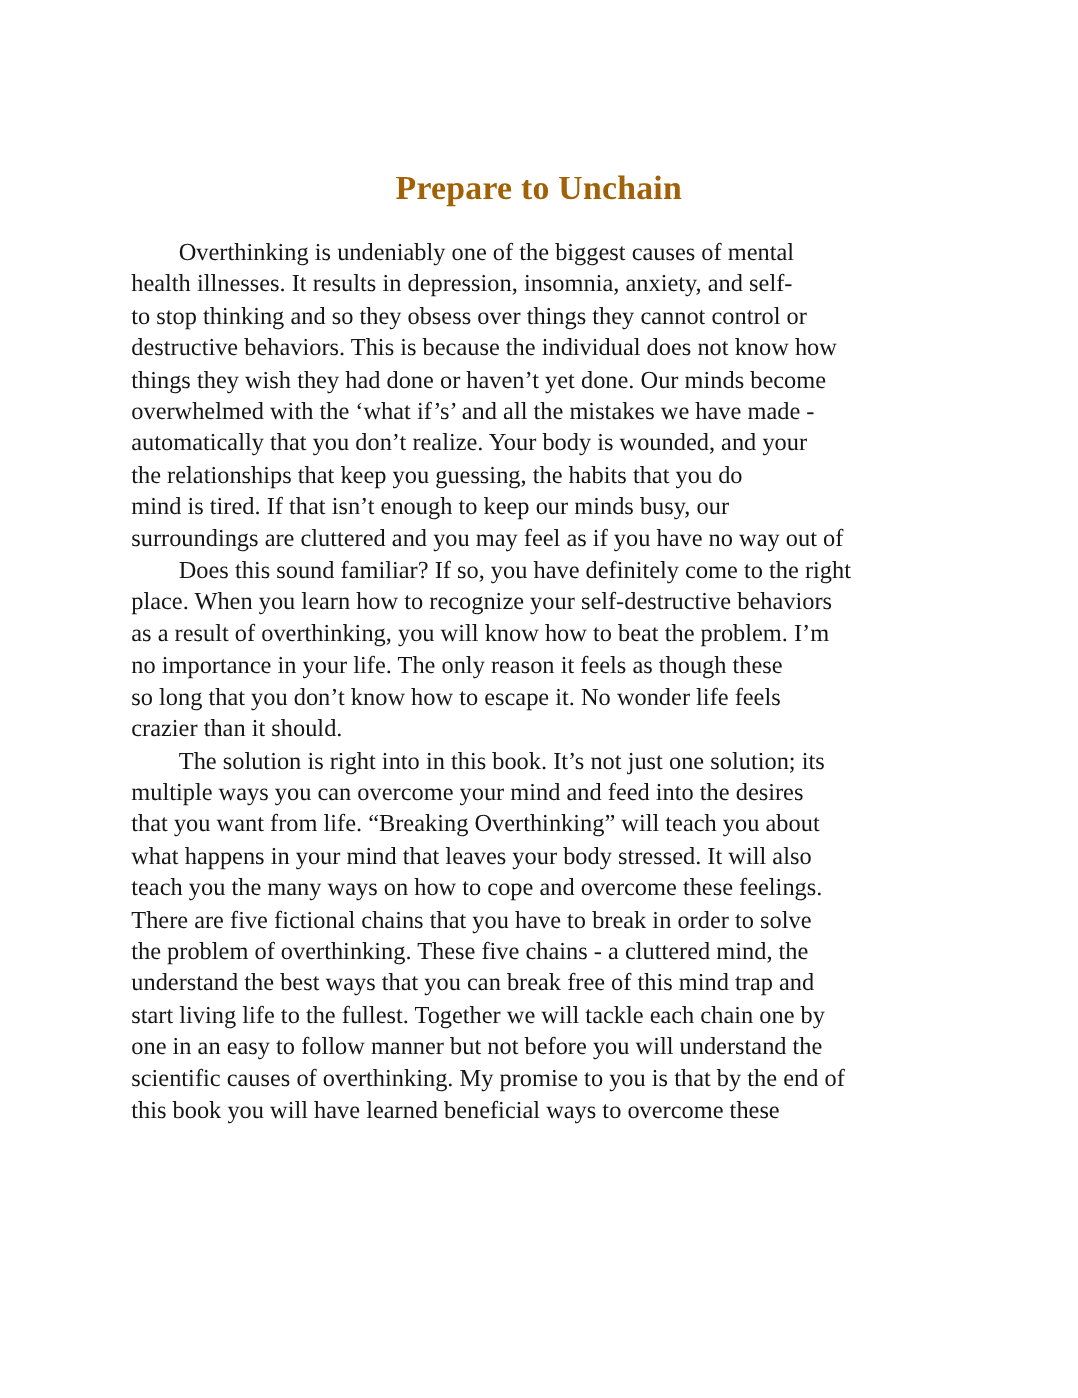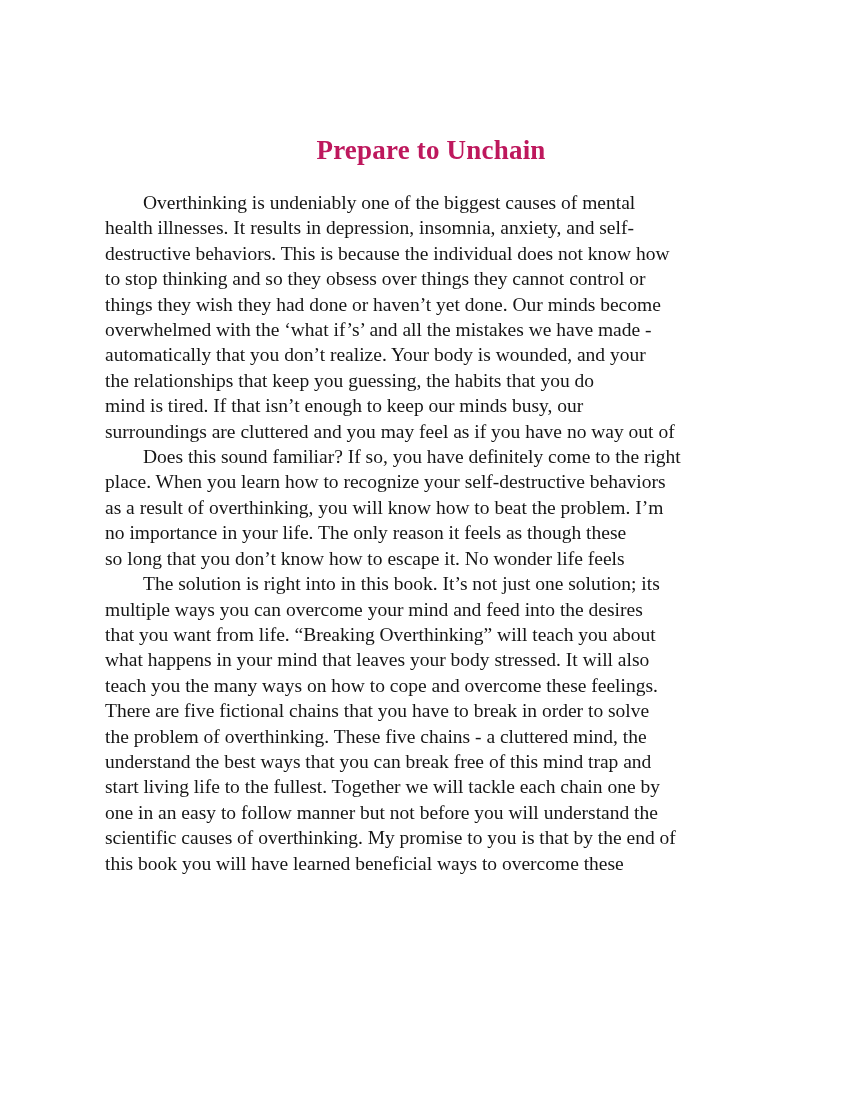--- a/index.html
+++ b/index.html
@@ -17,21 +17,21 @@
     color: #161616;
     box-sizing: border-box;
     padding-top: 135px;
   }
   .doc-title {
     margin: 0 0 24px 0;
     text-align: center;
     font-size: 27px;
     line-height: 31px;
     font-weight: 700;
-    color: #be185d;
+    color: #a16207;
     letter-spacing: 0.2px;
   }
   .content {
     padding-left: 105px;
     padding-right: 98px;
     font-size: 19.5px;
     line-height: 25.4px;
   }
   .paragraph {
     margin: 0;
@@ -45,35 +45,36 @@
 </style>
 </head>
 <body>
 
 <div class="page">
   <h1 class="doc-title">Prepare to Unchain</h1>
   <div class="content" id="doc-body">
       <div class="paragraph">
         <div class="line first">Overthinking is undeniably one of the biggest causes of mental</div>
         <div class="line">health illnesses. It results in depression, insomnia, anxiety, and self-</div>
+        <div class="line">to stop thinking and so they obsess over things they cannot control or</div>
         <div class="line">destructive behaviors. This is because the individual does not know how</div>
-        <div class="line">to stop thinking and so they obsess over things they cannot control or</div>
         <div class="line">things they wish they had done or haven’t yet done. Our minds become</div>
         <div class="line">overwhelmed with the ‘what if’s’ and all the mistakes we have made -</div>
         <div class="line">automatically that you don’t realize. Your body is wounded, and your</div>
         <div class="line">the relationships that keep you guessing, the habits that you do</div>
         <div class="line">mind is tired. If that isn’t enough to keep our minds busy, our</div>
         <div class="line">surroundings are cluttered and you may feel as if you have no way out of</div>
       </div>
       <div class="paragraph">
         <div class="line first">Does this sound familiar? If so, you have definitely come to the right</div>
         <div class="line">place. When you learn how to recognize your self-destructive behaviors</div>
         <div class="line">as a result of overthinking, you will know how to beat the problem. I’m</div>
         <div class="line">no importance in your life. The only reason it feels as though these</div>
         <div class="line">so long that you don’t know how to escape it. No wonder life feels</div>
+        <div class="line">crazier than it should.</div>
       </div>
       <div class="paragraph">
         <div class="line first">The solution is right into in this book. It’s not just one solution; its</div>
         <div class="line">multiple ways you can overcome your mind and feed into the desires</div>
         <div class="line">that you want from life. “Breaking Overthinking” will teach you about</div>
         <div class="line">what happens in your mind that leaves your body stressed. It will also</div>
         <div class="line">teach you the many ways on how to cope and overcome these feelings.</div>
         <div class="line">There are five fictional chains that you have to break in order to solve</div>
         <div class="line">the problem of overthinking. These five chains - a cluttered mind, the</div>
         <div class="line">understand the best ways that you can break free of this mind trap and</div>

